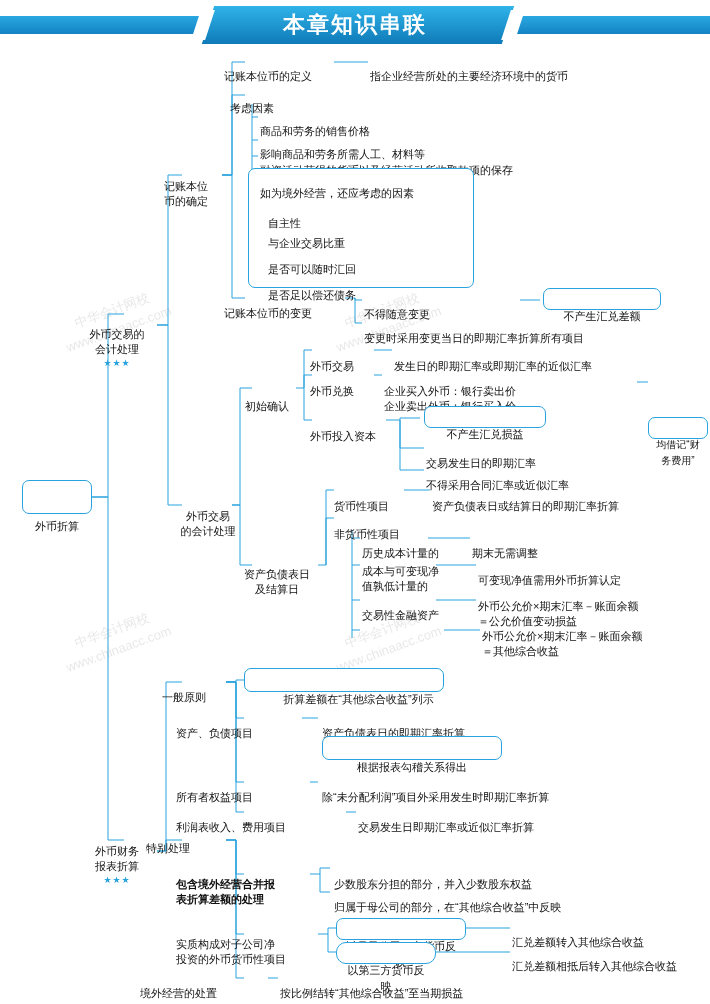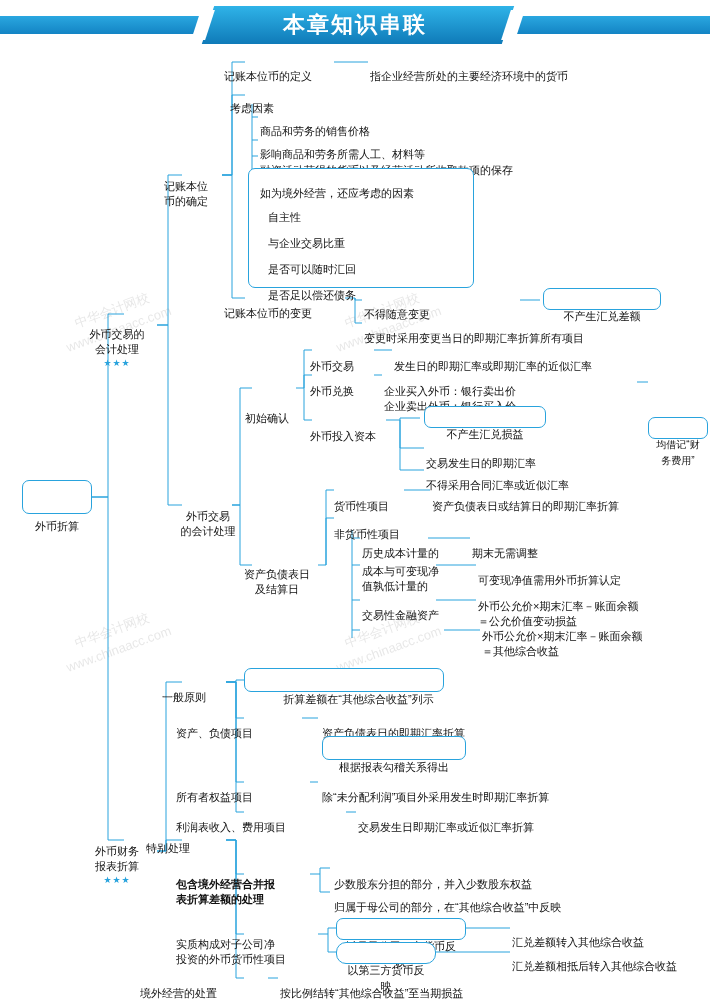--- a/index.html
+++ b/index.html
@@ -211,21 +211,21 @@
   <div class="node plain" style="left:260px;top:132px;width:280px;">
     <span>影响商品和劳务所需人工、材料等</span>
   </div>
   <div class="node plain" style="left:260px;top:148px;width:330px;">
     <span>融资活动获得的货币以及经营活动所收取款项的保存</span>
   </div>
 
   <div class="node box" style="left:248px;top:168px;width:226px;height:120px;text-align:left;padding-top:2px;">
     <span style="display:block;padding-left:4px;">如为境外经营，还应考虑的因素</span>
   </div>
-  <div class="node plain" style="left:268px;top:195px;width:120px;font-family:Liberation Serif, serif;">
+  <div class="node plain" style="left:268px;top:201px;width:120px;font-family:Liberation Serif, serif;">
     <span>自主性</span>
   </div>
   <div class="node plain" style="left:268px;top:221px;width:140px;">
     <span>与企业交易比重</span>
   </div>
   <div class="node plain" style="left:268px;top:247px;width:150px;">
     <span>是否可以随时汇回</span>
   </div>
   <div class="node plain" style="left:268px;top:273px;width:150px;">
     <span>是否足以偿还债务</span>
@@ -242,21 +242,21 @@
   </div>
   <div class="node box" style="left:543px;top:288px;width:118px;height:22px;line-height:16px;">
     <span>不产生汇兑差额</span>
   </div>
 
   <div class="node plain center" style="left:168px;top:494px;width:80px;">
     <span>外币交易
 的会计处理</span>
   </div>
 
-  <div class="node plain center" style="left:236px;top:396px;width:62px;">
+  <div class="node plain center" style="left:236px;top:384px;width:62px;">
     <span>初始确认</span>
   </div>
 
   <div class="node plain" style="left:310px;top:344px;width:70px;">
     <span>外币交易</span>
   </div>
   <div class="node plain" style="left:394px;top:344px;width:270px;">
     <span>发生日的即期汇率或即期汇率的近似汇率</span>
   </div>
 
@@ -335,21 +335,21 @@
     <span>折算差额在“其他综合收益”列示</span>
   </div>
 
   <div class="node plain" style="left:176px;top:711px;width:130px;">
     <span>资产、负债项目</span>
   </div>
   <div class="node plain" style="left:322px;top:711px;width:230px;">
     <span>资产负债表日的即期汇率折算</span>
   </div>
 
-  <div class="node box" style="left:322px;top:736px;width:144px;height:24px;line-height:18px;">
+  <div class="node box" style="left:322px;top:736px;width:180px;height:24px;line-height:18px;">
     <span>根据报表勾稽关系得出</span>
   </div>
 
   <div class="node plain" style="left:176px;top:775px;width:140px;">
     <span>所有者权益项目</span>
   </div>
   <div class="node plain" style="left:322px;top:775px;width:300px;">
     <span>除“未分配利润”项目外采用发生时即期汇率折算</span>
   </div>
 

